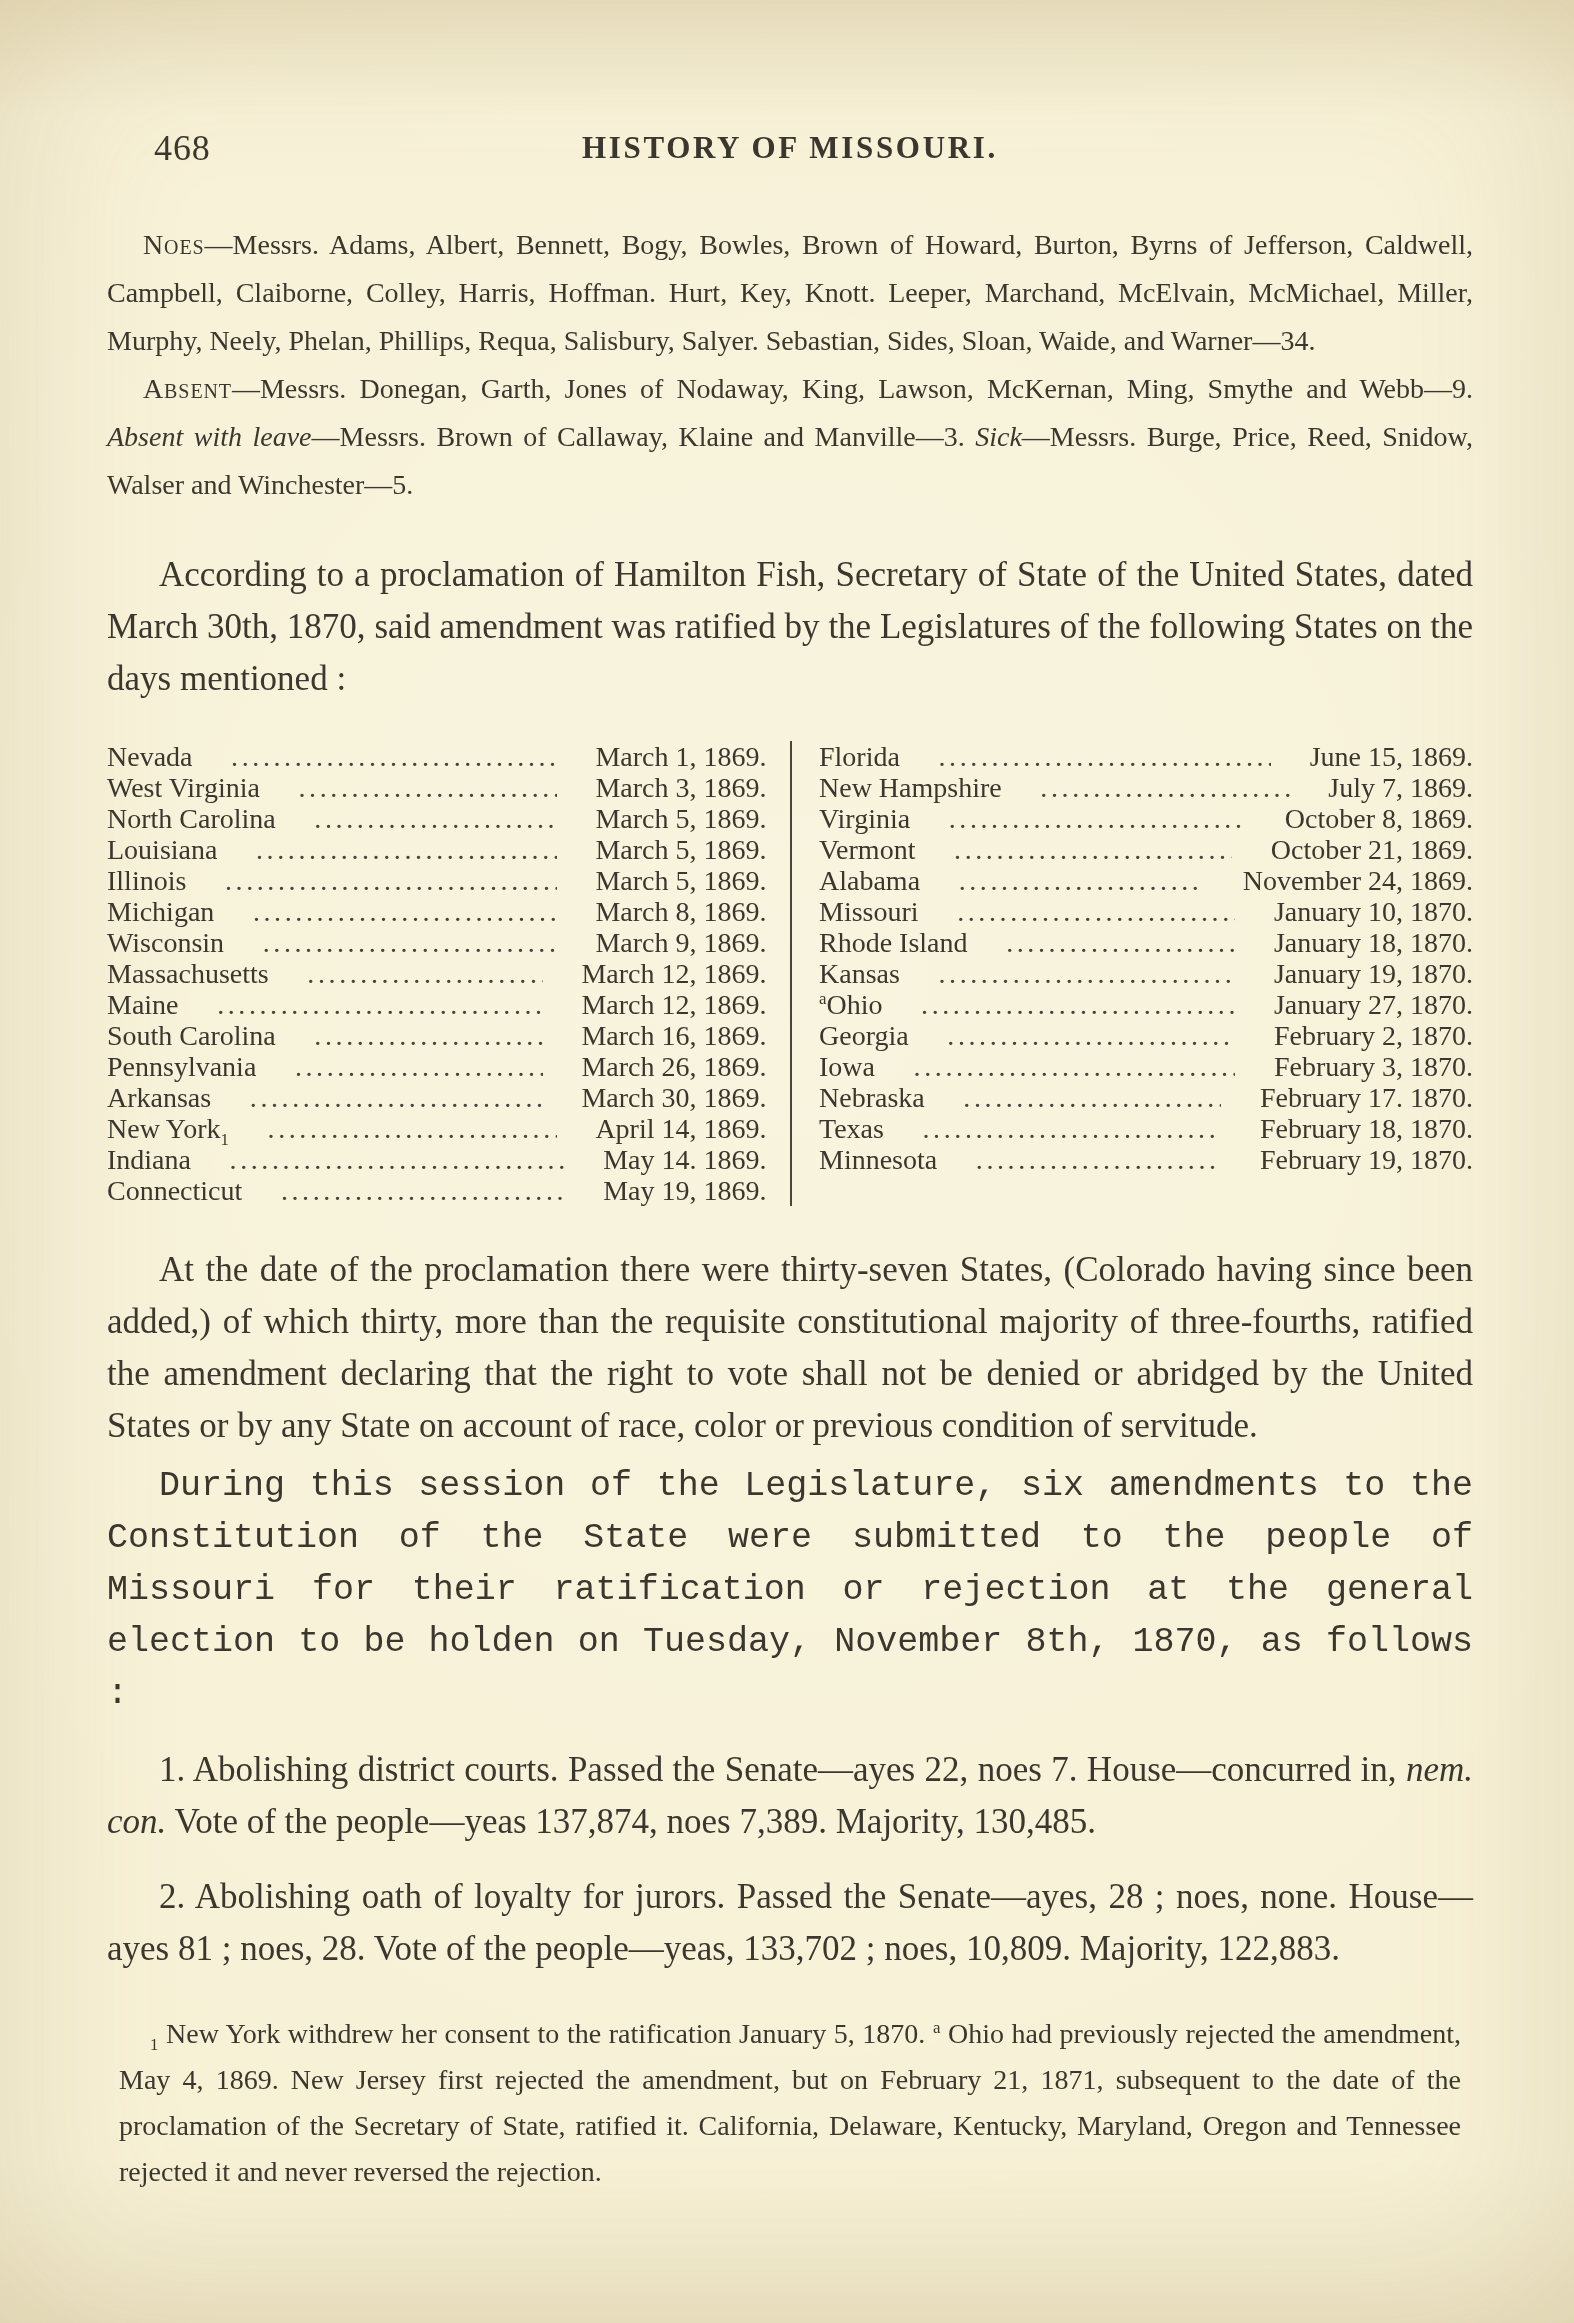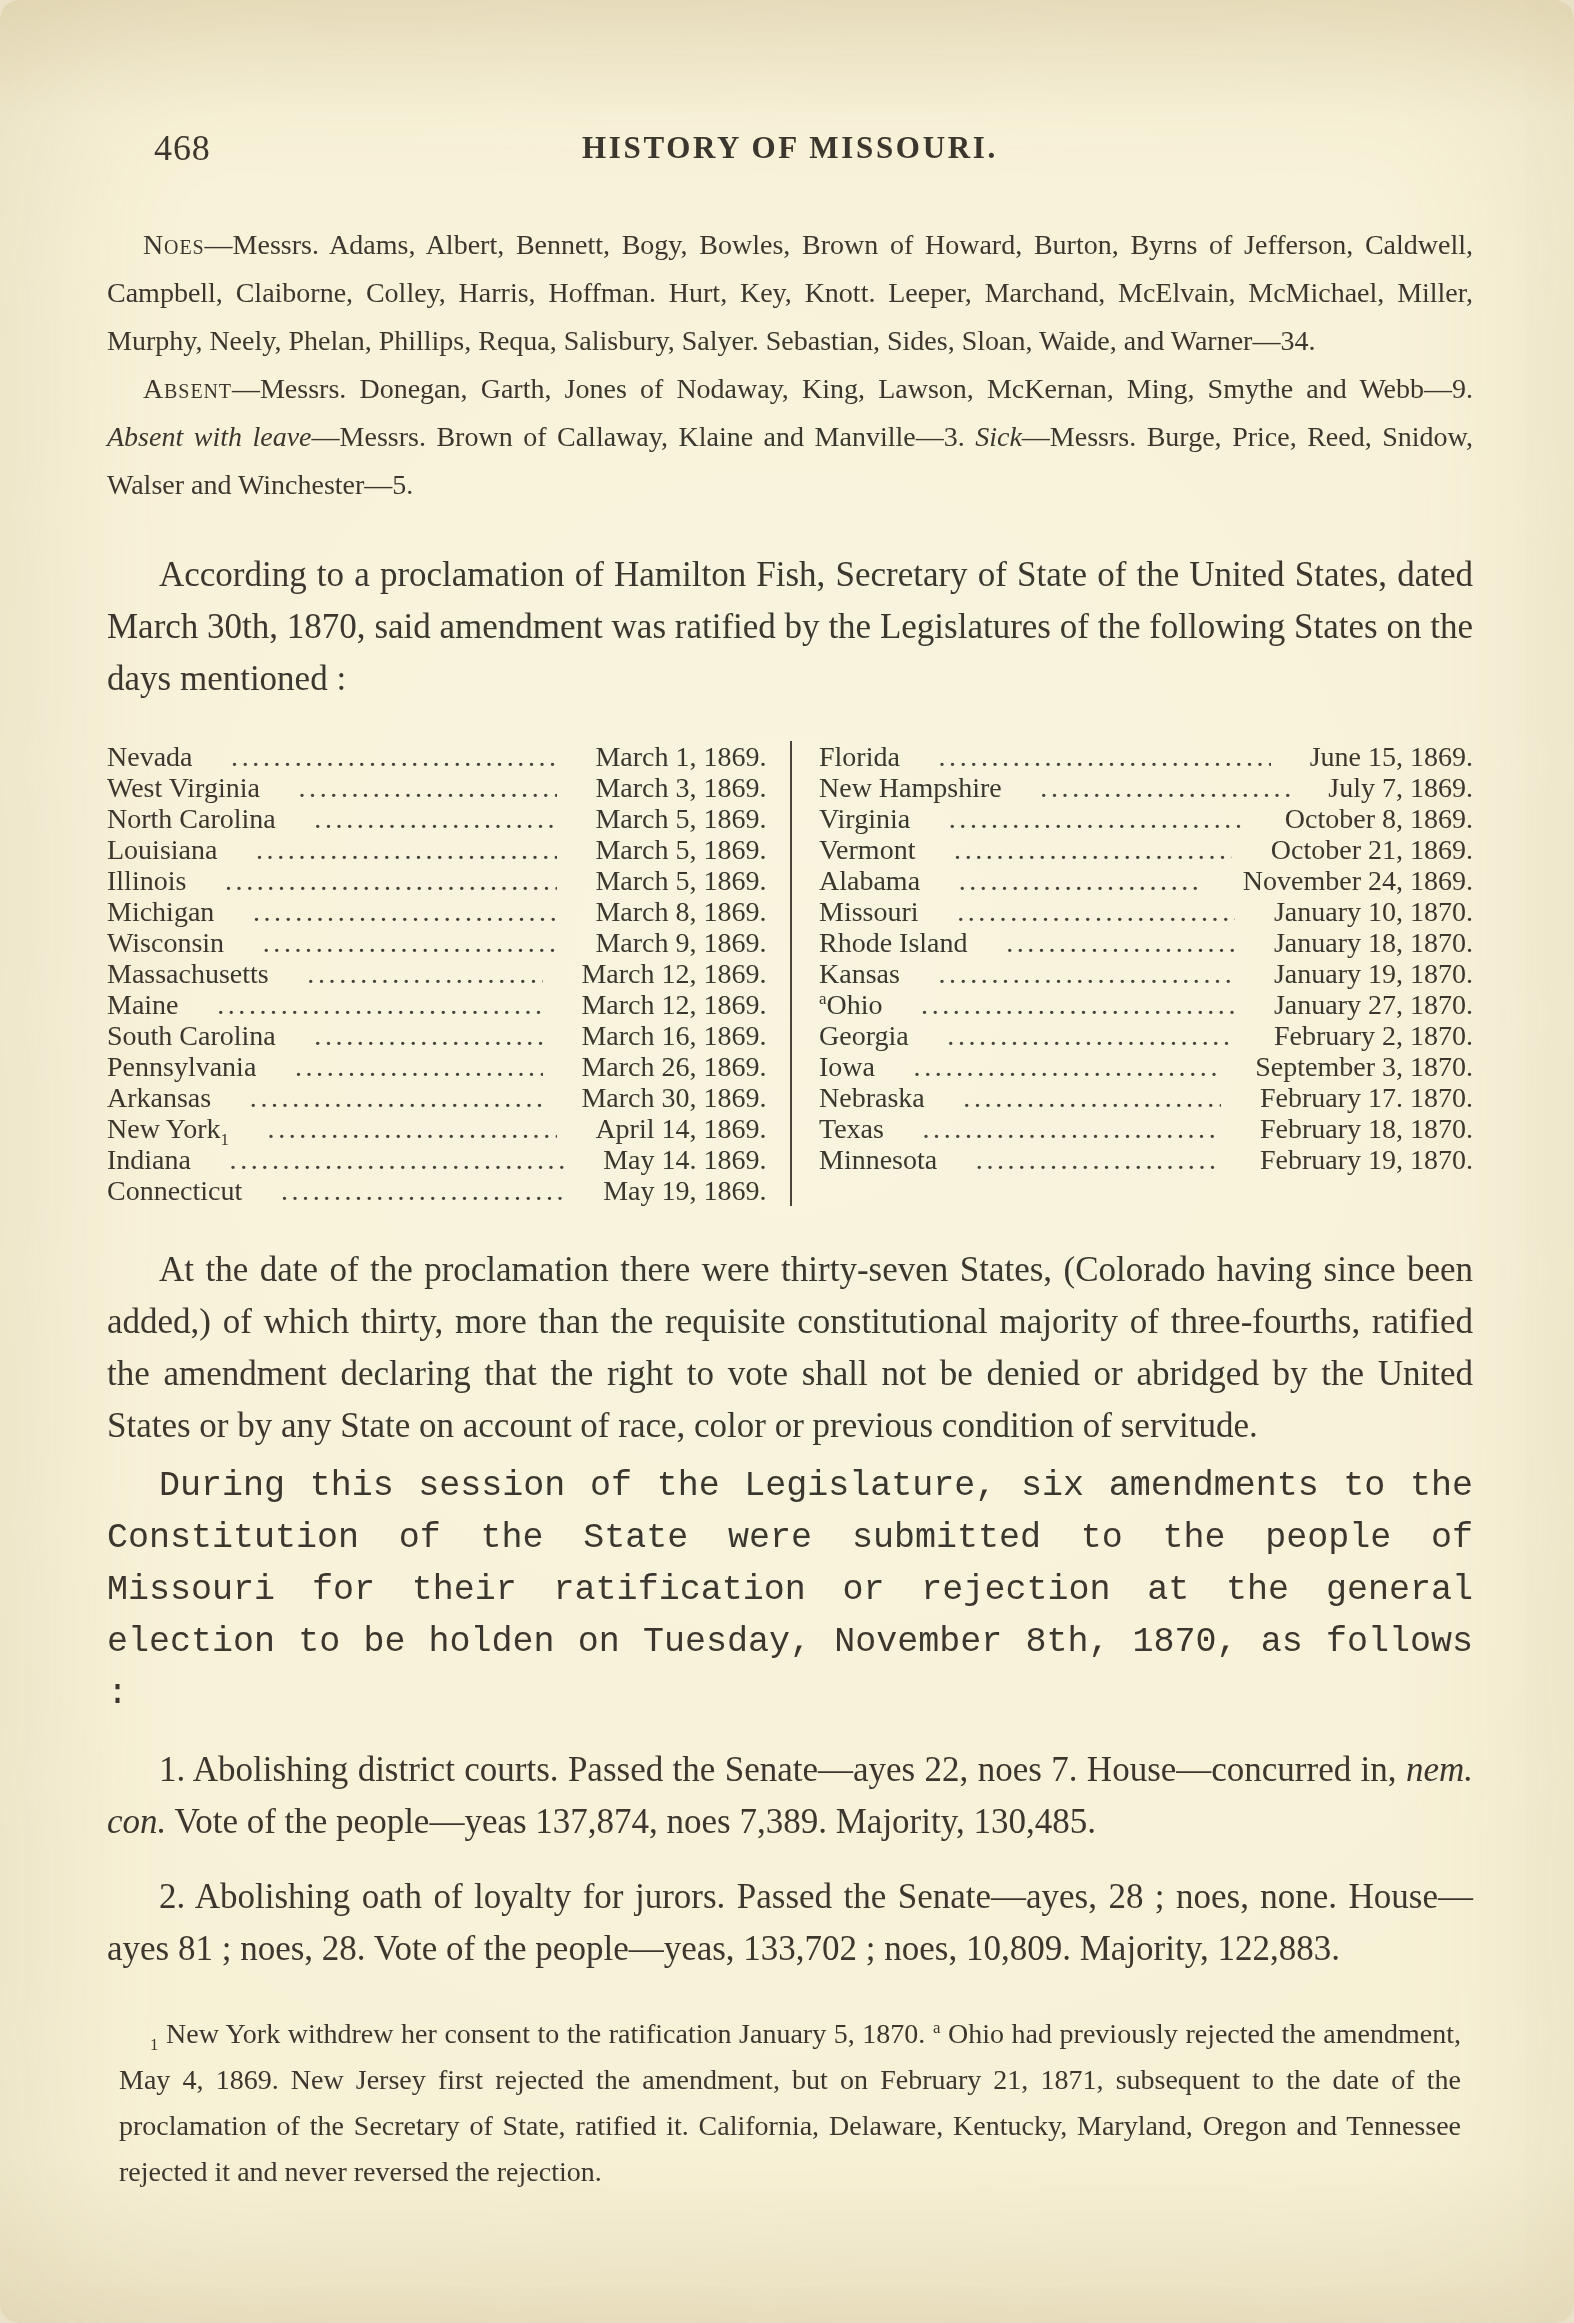--- a/index.html
+++ b/index.html
@@ -12,21 +12,20 @@
     position:relative;
     width:1574px;height:2323px;
     overflow:hidden;
     color:#3c372e;
     background:
       radial-gradient(120% 90% at 50% 42%, rgba(255,255,255,0.22), rgba(0,0,0,0) 62%),
       linear-gradient(180deg,#eee4c4 0%,#f7f1d6 5%,#f7f1d6 93%,#f0e8ca 100%);
     box-shadow: inset 0 0 181px rgba(140,115,60,0.20);
     box-sizing:border-box;
     padding:125px 101px 0 107px;
-    border-radius:19px;
   }
   .hdr{position:relative;height:47px;}
   .pagenum{position:absolute;left:47px;top:1.8px;font-size:36px;letter-spacing:0.9px;}
   .runtitle{text-align:center;font-size:31px;font-weight:bold;letter-spacing:2.7px;padding-top:5.4px;}
   .rollcall{margin-top:49px;font-size:28px;line-height:48px;text-align:justify;}
   .rollcall p{margin:0;text-indent:36px;}
   .sc{font-variant:small-caps;letter-spacing:0.9px;}
   .it{font-style:italic;}
   .bodypara{font-size:35px;line-height:52px;text-align:justify;margin:0;}
   .lead{margin-top:40px;text-indent:52px;}
@@ -192,21 +191,21 @@
           <span class="rdate">January 27, 1870.</span>
         </div>
         <div class="trow">
           <span class="state"><sup class="mark"></sup><span>Georgia</span><sub class="mark"></sub></span>
           <span class="leader"></span>
           <span class="rdate">February 2, 1870.</span>
         </div>
         <div class="trow">
           <span class="state"><sup class="mark"></sup><span>Iowa</span><sub class="mark"></sub></span>
           <span class="leader"></span>
-          <span class="rdate">September 3, 1870.</span>
+          <span class="rdate">February 3, 1870.</span>
         </div>
         <div class="trow">
           <span class="state"><sup class="mark"></sup><span>Nebraska</span><sub class="mark"></sub></span>
           <span class="leader"></span>
           <span class="rdate">February 17. 1870.</span>
         </div>
         <div class="trow">
           <span class="state"><sup class="mark"></sup><span>Texas</span><sub class="mark"></sub></span>
           <span class="leader"></span>
           <span class="rdate">February 18, 1870.</span>

